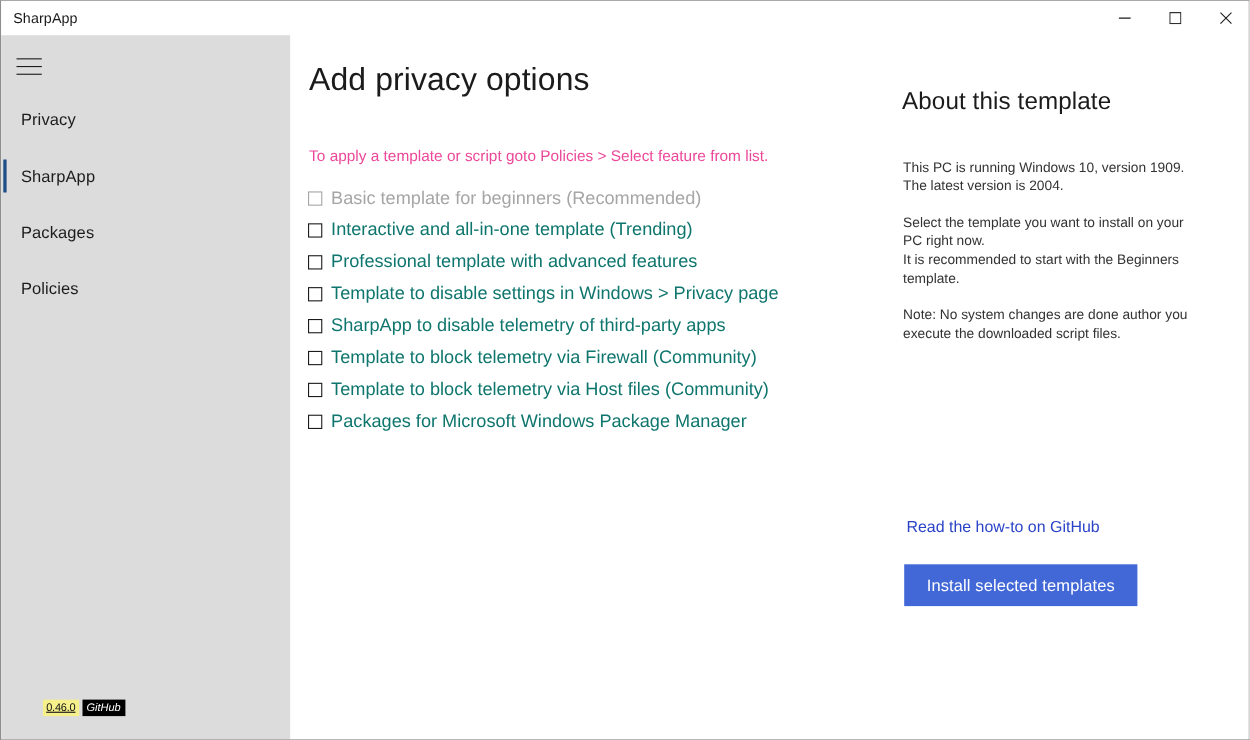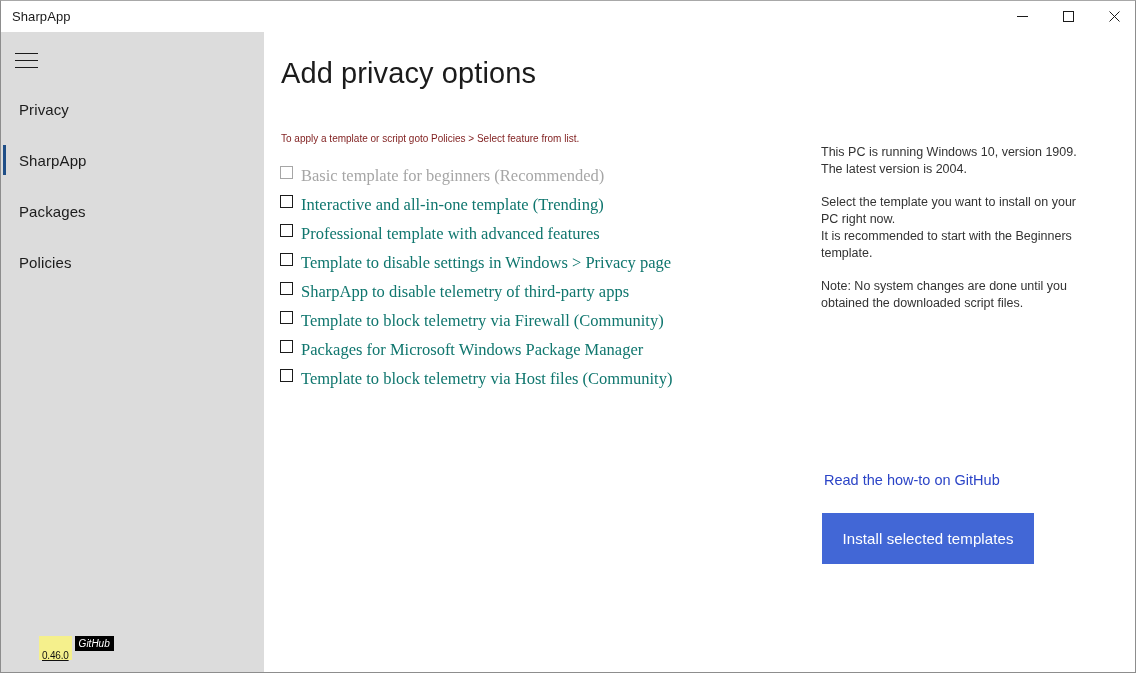--- a/index.html
+++ b/index.html
@@ -129,21 +129,21 @@
     left: 38px;
     bottom: 22px;
     display: flex;
     height: 15px;
     font-size: 10px;
     line-height: 15px;
   }
   .badge-version {
     background: #f5f08c;
     color: #111111;
-    padding: 12px 3px;
+    padding: 0 3px;
     letter-spacing: -0.2px;
     text-decoration: underline;
   }
   .badge-github {
     background: #000000;
     color: #ffffff;
     padding: 0 4px;
     margin-left: 3px;
     letter-spacing: 0px;
     cursor: default;
@@ -167,38 +167,37 @@
     font-size: 29px;
     font-weight: normal;
     color: #1b1b1b;
     margin: 0;
     letter-spacing: 0.1px;
   }
   .page-subtitle {
     position: absolute;
     left: 17px;
     top: 101px;
-    font-size: 10px;
-    color: #7f1d1d;
+    font-size: 14px;
+    color: #ec4899;
     margin: 0;
     letter-spacing: 0px;
   }
 
   .options {
     position: absolute;
     left: 16px;
     top: 134px;
     width: 520px;
   }
   .option {
     display: flex;
-    align-items: flex-start;
+    align-items: center;
     height: 29px;
     cursor: default;
-    font-family: Liberation Serif, serif;
   }
   .cb {
     width: 13px;
     height: 13px;
     border: 1px solid #1b1b1b;
     box-sizing: border-box;
     background: #ffffff;
     flex: 0 0 auto;
     margin-right: 8px;
     position: relative;
@@ -252,21 +251,21 @@
     text-decoration: none;
     cursor: default;
     letter-spacing: 0px;
   }
 
   .install-btn {
     position: absolute;
     left: 2px;
     top: 481px;
     width: 212px;
-    height: 51px;
+    height: 38px;
     background: #4267d6;
     color: #ffffff;
     border: 0;
     font-family: "Liberation Sans", sans-serif;
     font-size: 15px;
     cursor: default;
     letter-spacing: 0.1px;
   }
 </style>
 </head>
@@ -353,33 +352,34 @@
         <div class="option">
           <span class="cb"></span>
           <span class="option-label">SharpApp to disable telemetry of third-party apps</span>
         </div>
         <div class="option">
           <span class="cb"></span>
           <span class="option-label">Template to block telemetry via Firewall (Community)</span>
         </div>
         <div class="option">
           <span class="cb"></span>
+          <span class="option-label">Template to block telemetry via Host files (Community)</span>
+        </div>
+        <div class="option">
+          <span class="cb"></span>
           <span class="option-label">Packages for Microsoft Windows Package Manager</span>
         </div>
-        <div class="option">
-          <span class="cb"></span>
-          <span class="option-label">Template to block telemetry via Host files (Community)</span>
-        </div>
       </div>
 
     <div class="about">
+      <h2 class="about-title">About this template</h2>
       <div class="about-body" id="about-body">
           <p>This PC is running Windows 10, version 1909.<br>The latest version is 2004.</p>
           <p>Select the template you want to install on your PC right now.<br>It is recommended to start with the Beginners template.</p>
-          <p>Note: No system changes are done until you obtained the downloaded script files.</p>
+          <p>Note: No system changes are done author you execute the downloaded script files.</p>
         </div>
       <a class="about-link" href="#">Read the how-to on GitHub</a>
       <button class="install-btn">Install selected templates</button>
     </div>
 
   </div>
 
 </div>
 
 </body></html>

